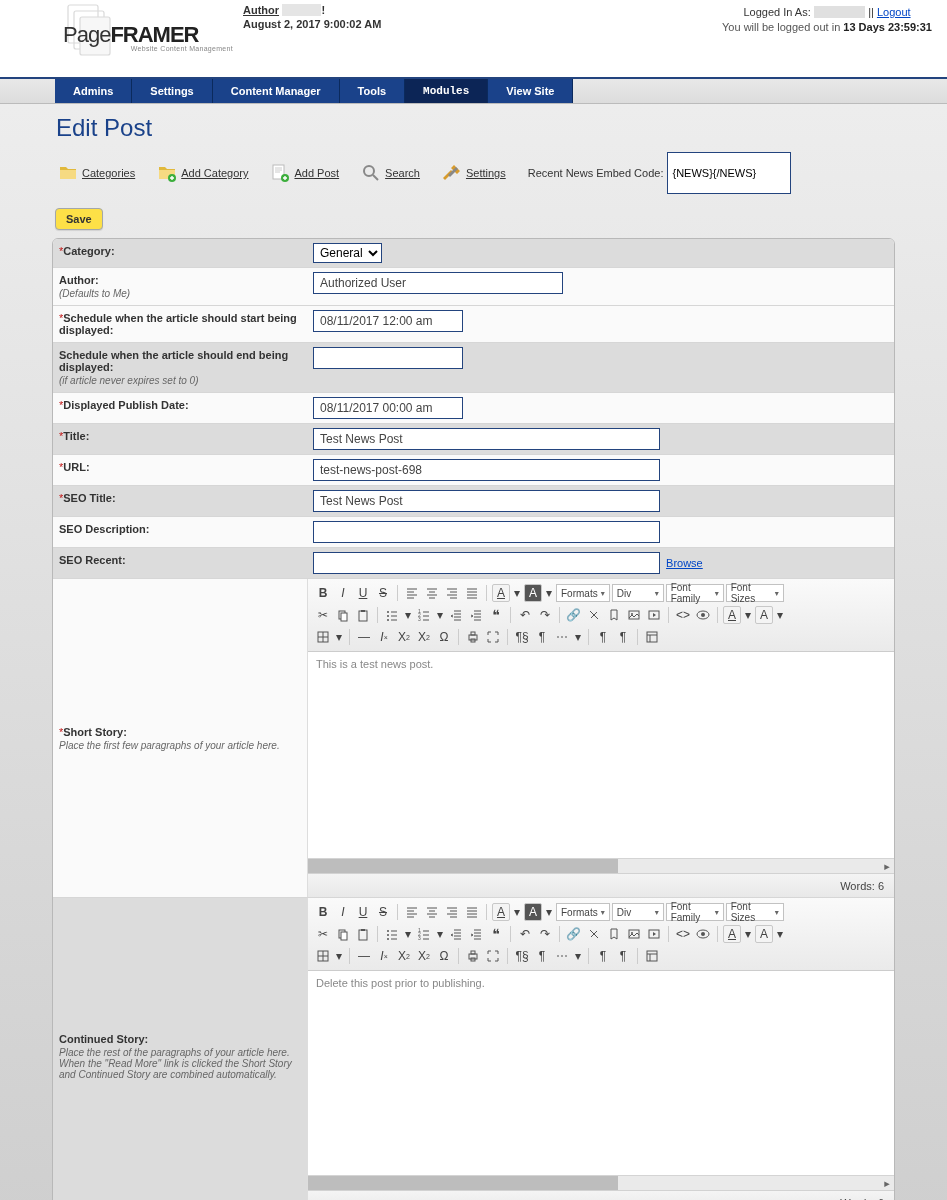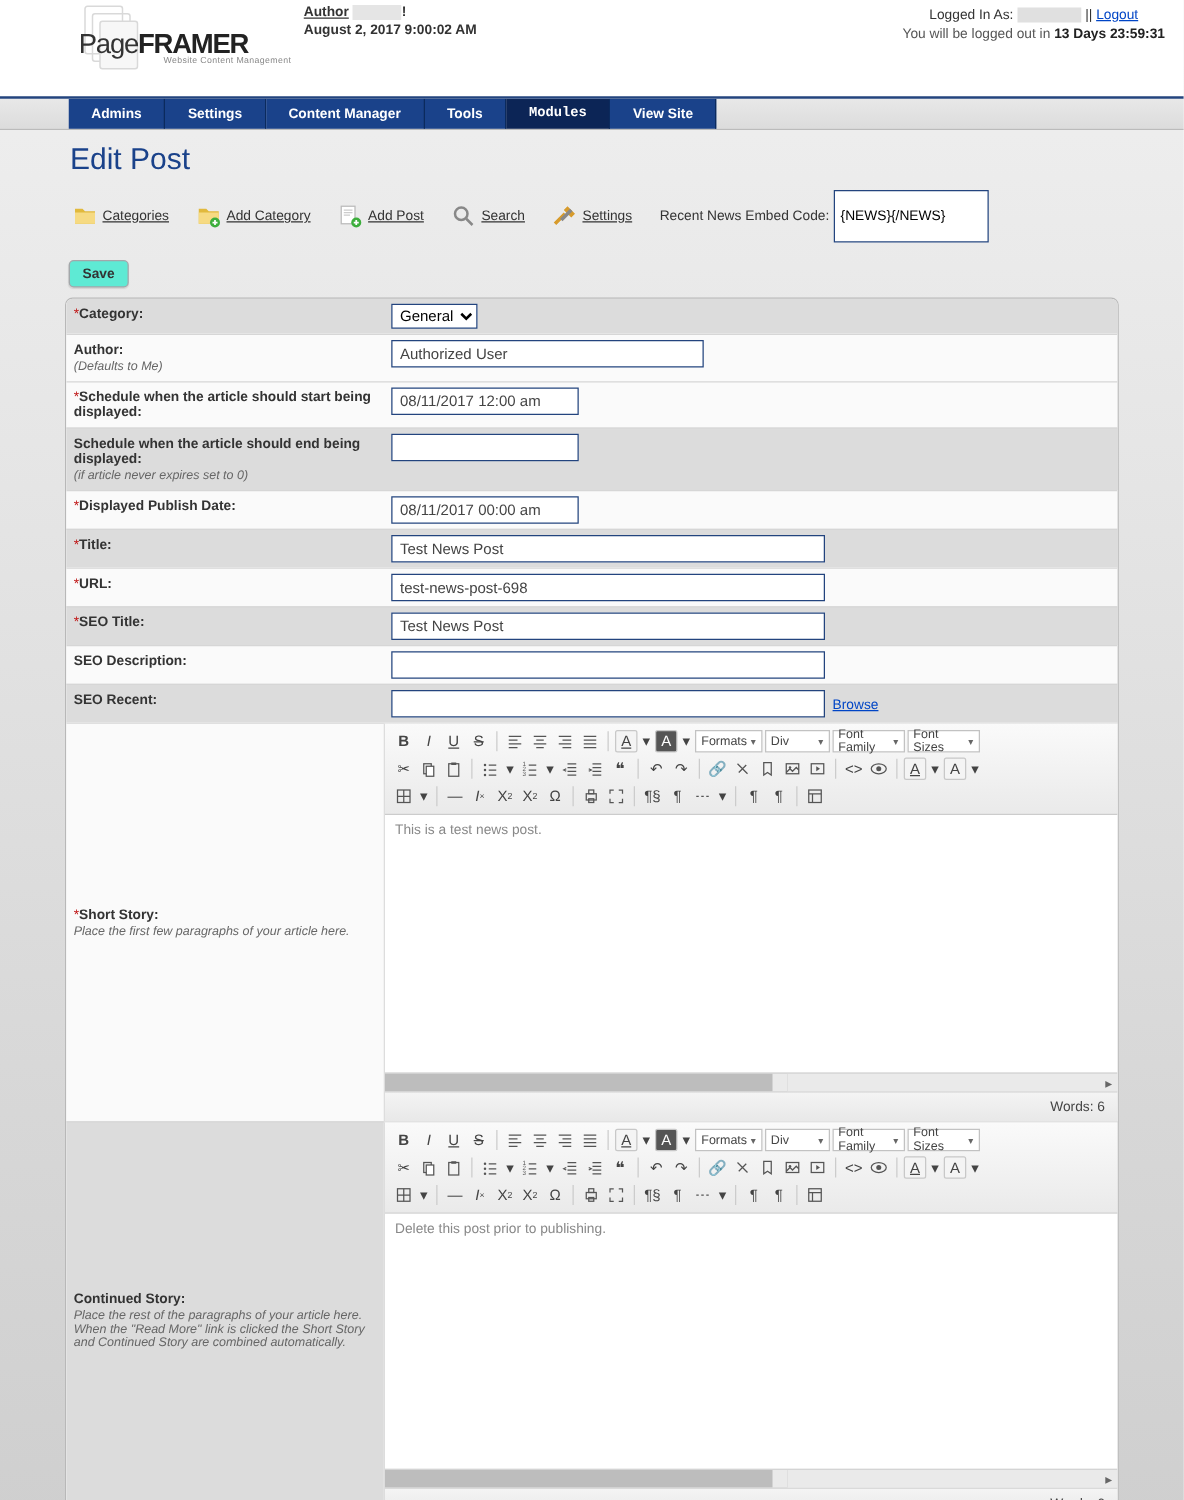--- a/index.html
+++ b/index.html
@@ -125,21 +125,21 @@
   border: 1px solid #23447e;
   background: #fff;
   padding: 20px 4px;
   font-size: 11px;
 }
 
 .save-top {
   margin: 6px 0 8px 55px;
 }
 .btn {
-  background: #5eead4;
+  background: #fde047;
   border: 1px solid #a3a7aa;
   border-radius: 4px;
   padding: 4px 10px;
   font-size: 11px;
   cursor: pointer;
   font-weight: bold;
   color: #333;
   box-shadow: 0 1px 1px rgba(0,0,0,0.1);
 }
 .main-form {

